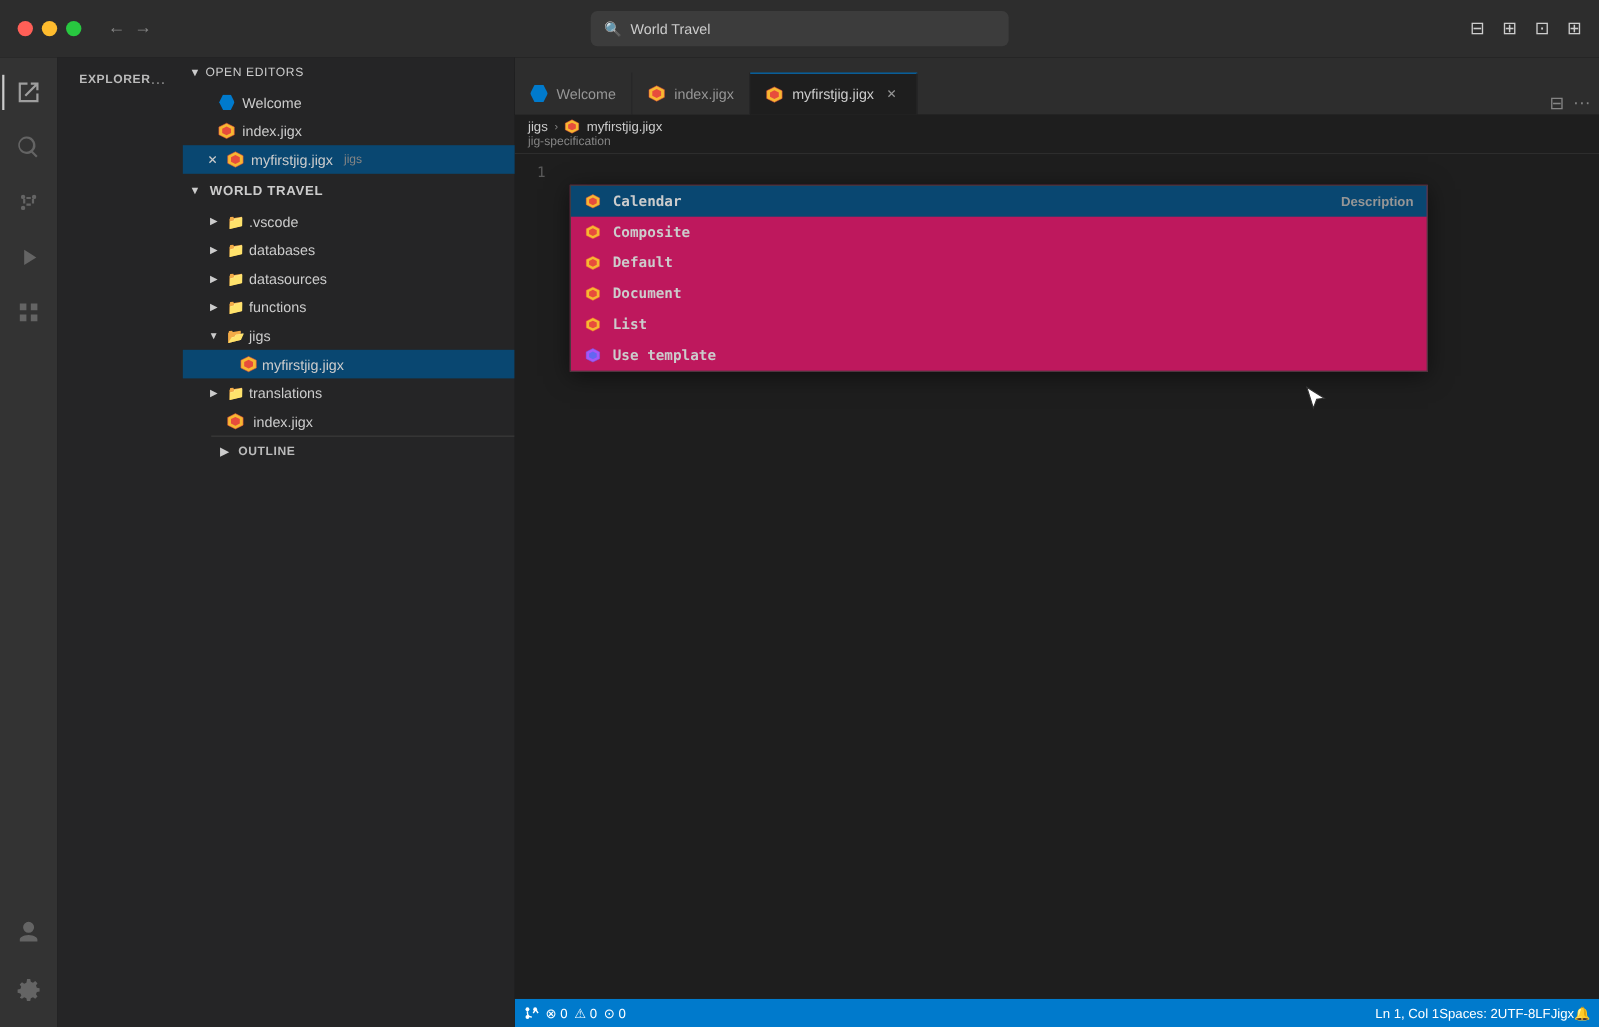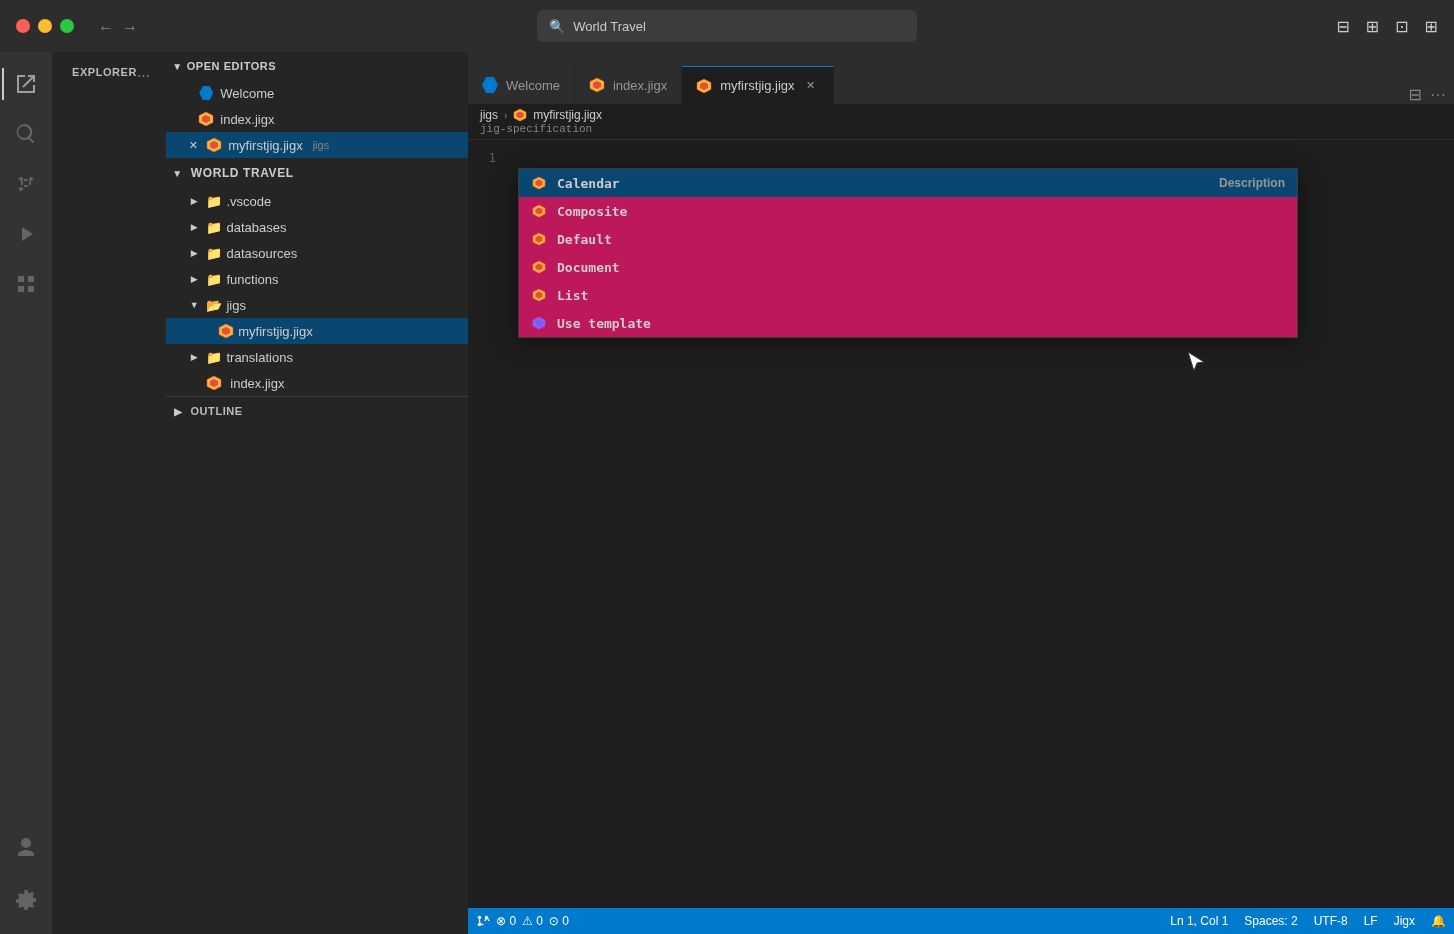--- a/index.html
+++ b/index.html
@@ -167,21 +167,21 @@
     }
 
     
     .section-header {
       display: flex;
       align-items: center;
       padding: 4px 8px 4px 6px;
       cursor: pointer;
       color: #cccccc;
       font-size: 11px;
-      font-weight: 700;
+      font-weight: 400;
       letter-spacing: 0.05em;
       text-transform: uppercase;
       height: 28px;
     }
     .section-chevron {
       margin-right: 4px;
       font-size: 10px;
       color: #cccccc;
     }
     .section-chevron.collapsed::before { content: '▶'; }
@@ -248,20 +248,21 @@
       color: #cccccc;
       width: 16px;
       text-align: center;
     }
 
     .indent-1 { padding-left: 20px; }
 
     
     .bottom-section {
       border-top: 1px solid #3c3c3c;
+      margin-left: 26px;
     }
     .bottom-section-header {
       display: flex;
       align-items: center;
       padding: 4px 8px 4px 8px;
       cursor: pointer;
       color: #bbbbbb;
       font-size: 11px;
       font-weight: 700;
       letter-spacing: 0.05em;
@@ -341,21 +342,20 @@
       display: flex;
       align-items: center;
       gap: 6px;
       font-size: 12px;
       color: #cccccc;
     }
     .breadcrumb-hint {
       font-size: 11px;
       color: #858585;
       margin-top: 1px;
-      font-family: Liberation Mono, monospace;
     }
 
     
     #editor-content {
       flex: 1;
       background: #1e1e1e;
       display: flex;
       position: relative;
       overflow: hidden;
     }
@@ -445,21 +445,20 @@
     }
     .status-left {
       display: flex;
       align-items: center;
       gap: 6px;
     }
     .status-right {
       margin-left: auto;
       display: flex;
       align-items: center;
-      gap: 16px;
       text-align: center;
     }
     .status-item {
       display: flex;
       align-items: center;
       gap: 4px;
       cursor: pointer;
     }
   </style>
 </head>

